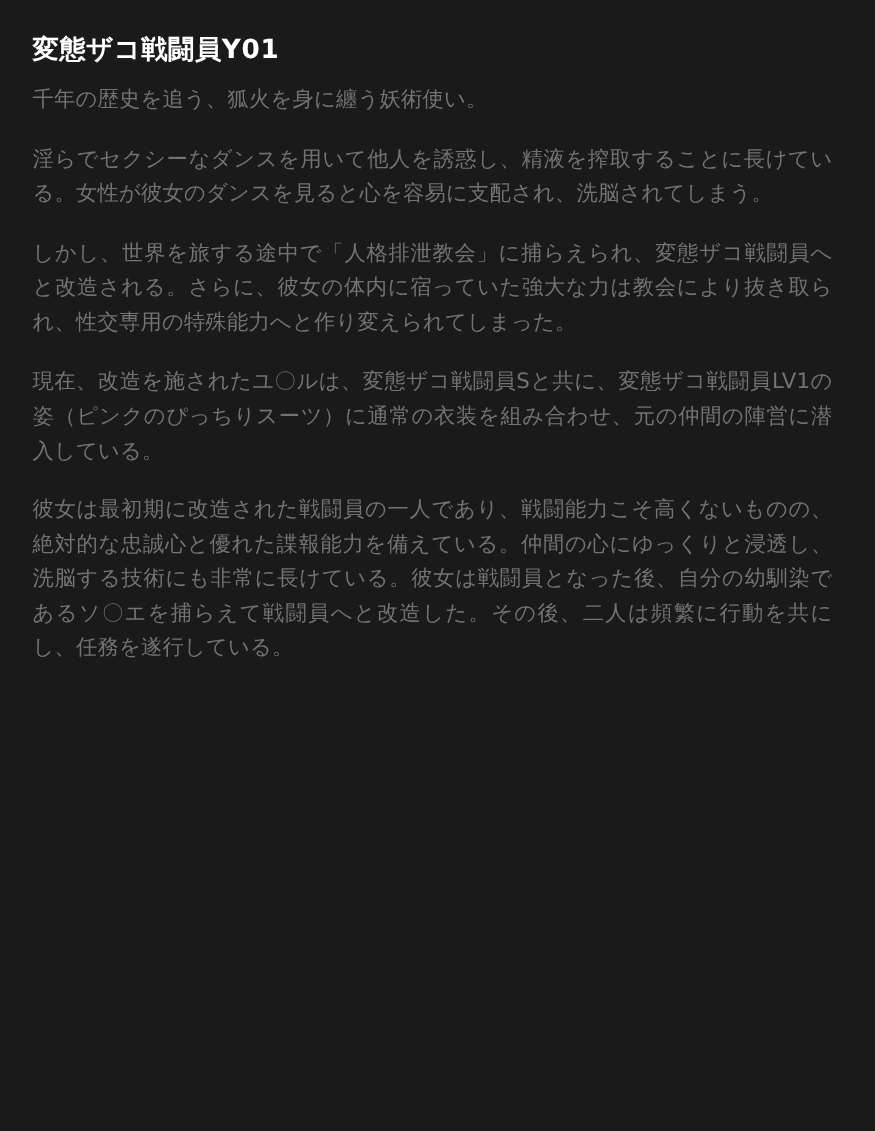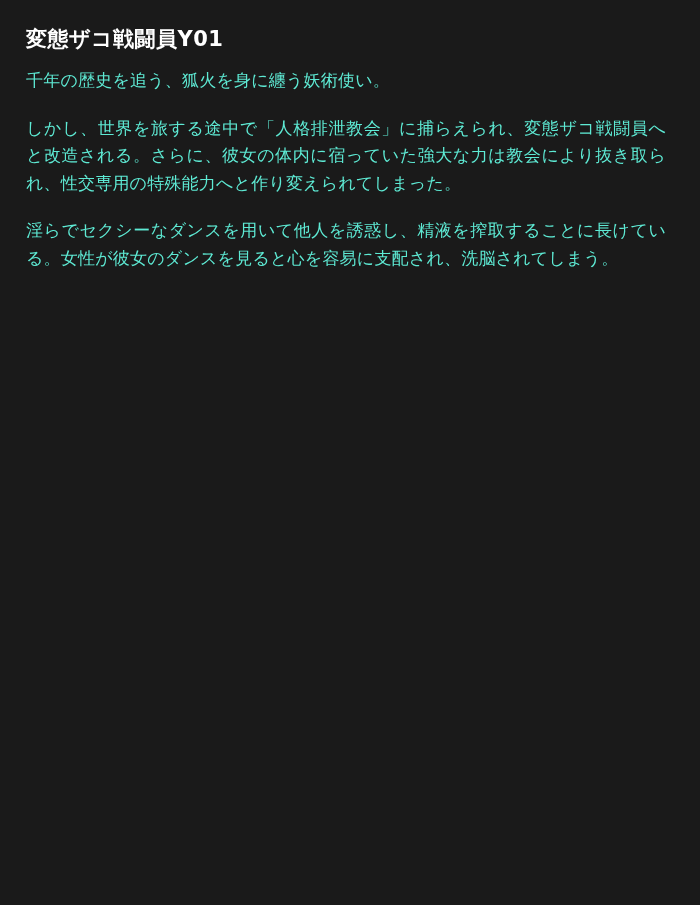--- a/index.html
+++ b/index.html
@@ -25,31 +25,33 @@
     font-size: 21px;
     font-weight: bold;
     color: #ffffff;
     letter-spacing: 0.5px;
     margin: 0 0 14px 0;
     line-height: 1.3;
   }
   .para {
     font-size: 17px;
     line-height: 1.62;
-    color: #5eead4;
+    color: #737373;
     margin: 0 0 20px 0;
     text-align: justify;
     text-justify: inter-ideograph;
     letter-spacing: 0.2px;
   }
   .para:last-child {
     margin-bottom: 0;
   }
 </style>
 </head>
 <body>
 
 <div class="page">
   <h1 class="doc-title">変態ザコ戦闘員Y01</h1>
   <p class="para">千年の歴史を追う、狐火を身に纏う妖術使い。</p>
+  <p class="para">淫らでセクシーなダンスを用いて他人を誘惑し、精液を搾取することに長けている。女性が彼女のダンスを見ると心を容易に支配され、洗脳されてしまう。</p>
   <p class="para">しかし、世界を旅する途中で「人格排泄教会」に捕らえられ、変態ザコ戦闘員へと改造される。さらに、彼女の体内に宿っていた強大な力は教会により抜き取られ、性交専用の特殊能力へと作り変えられてしまった。</p>
-  <p class="para">淫らでセクシーなダンスを用いて他人を誘惑し、精液を搾取することに長けている。女性が彼女のダンスを見ると心を容易に支配され、洗脳されてしまう。</p>
+  <p class="para">現在、改造を施されたユ〇ルは、変態ザコ戦闘員Sと共に、変態ザコ戦闘員LV1の姿（ピンクのぴっちりスーツ）に通常の衣装を組み合わせ、元の仲間の陣営に潜入している。</p>
+  <p class="para">彼女は最初期に改造された戦闘員の一人であり、戦闘能力こそ高くないものの、絶対的な忠誠心と優れた諜報能力を備えている。仲間の心にゆっくりと浸透し、洗脳する技術にも非常に長けている。彼女は戦闘員となった後、自分の幼馴染であるソ〇エを捕らえて戦闘員へと改造した。その後、二人は頻繁に行動を共にし、任務を遂行している。</p>
 </div>
 
 </body></html>

